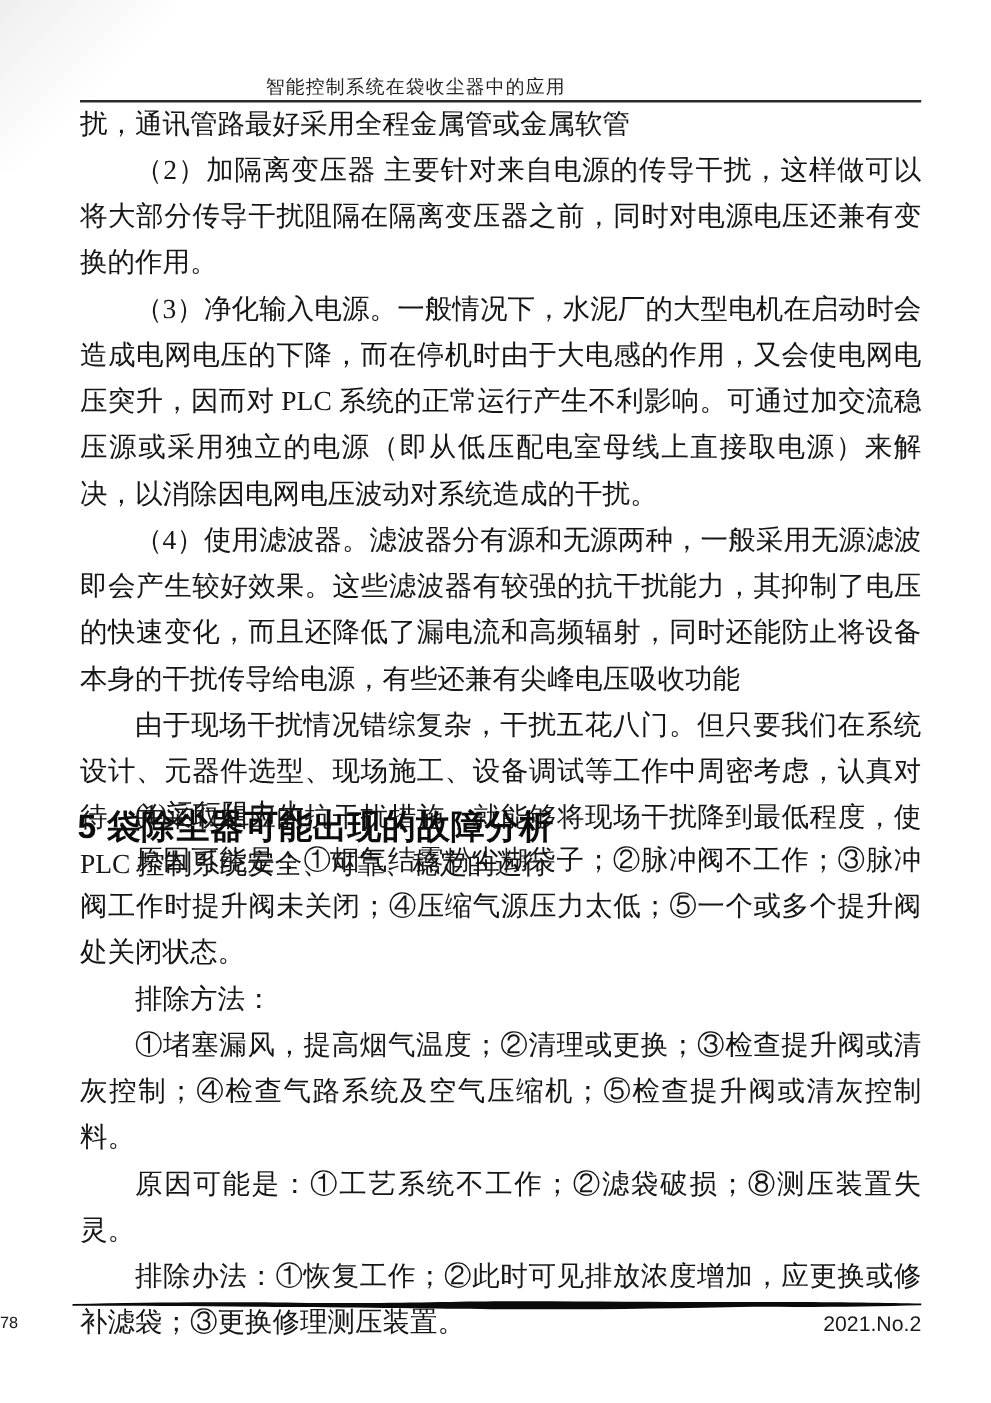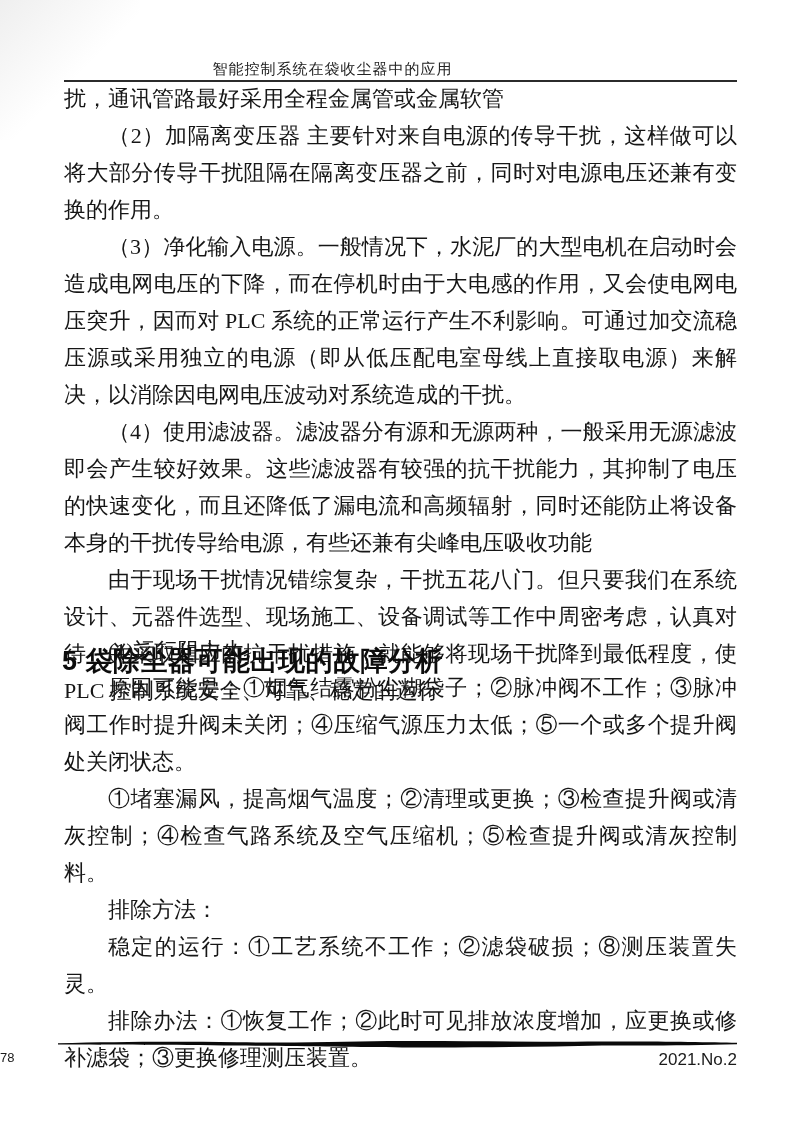--- a/index.html
+++ b/index.html
@@ -107,23 +107,23 @@
   <p class="indent">（3）净化输入电源。一般情况下，水泥厂的大型电机在启动时会造成电网电压的下降，而在停机时由于大电感的作用，又会使电网电压突升，因而对 PLC 系统的正常运行产生不利影响。可通过加交流稳压源或采用独立的电源（即从低压配电室母线上直接取电源）来解决，以消除因电网电压波动对系统造成的干扰。</p>
   <p class="indent">（4）使用滤波器。滤波器分有源和无源两种，一般采用无源滤波即会产生较好效果。这些滤波器有较强的抗干扰能力，其抑制了电压的快速变化，而且还降低了漏电流和高频辐射，同时还能防止将设备本身的干扰传导给电源，有些还兼有尖峰电压吸收功能</p>
   <p class="indent">由于现场干扰情况错综复杂，干扰五花八门。但只要我们在系统设计、元器件选型、现场施工、设备调试等工作中周密考虑，认真对待，并采取相应的抗干扰措施，就能够将现场干扰降到最低程度，使 PLC 控制系统安全、可靠、稳定的运行</p>
 </div>
 
 <h2 class="section-heading">5 袋除尘器可能出现的故障分析</h2>
 
 <div class="body-block body-block-b">
   <p class="indent">(1)运行阻力大</p>
   <p class="indent">原因可能是：①烟气结露粉尘糊袋子；②脉冲阀不工作；③脉冲阀工作时提升阀未关闭；④压缩气源压力太低；⑤一个或多个提升阀处关闭状态。</p>
+  <p class="indent">排除方法：</p>
   <p class="indent">①堵塞漏风，提高烟气温度；②清理或更换；③检查提升阀或清灰控制；④检查气路系统及空气压缩机；⑤检查提升阀或清灰控制料。</p>
-  <p class="indent">排除方法：</p>
-  <p class="indent">稳定的运行：①工艺系统不工作；②滤袋破损；⑧测压装置失灵。</p>
+  <p class="indent">原因可能是：①工艺系统不工作；②滤袋破损；⑧测压装置失灵。</p>
   <p class="indent">排除办法：①恢复工作；②此时可见排放浓度增加，应更换或修补滤袋；③更换修理测压装置。</p>
 </div>
 
 <svg class="footer-rule-svg" viewBox="0 0 681 9" preserveAspectRatio="none" xmlns="http://www.w3.org/2000/svg">
   <path d="M1,3.2
            C 60,1.8 110,1.2 180,2.2
            C 250,3.2 300,1.2 345,1.0
            C 420,0.8 480,2.0 545,1.6
            C 600,1.3 650,2.2 680,2.8
            L 680,4.2

